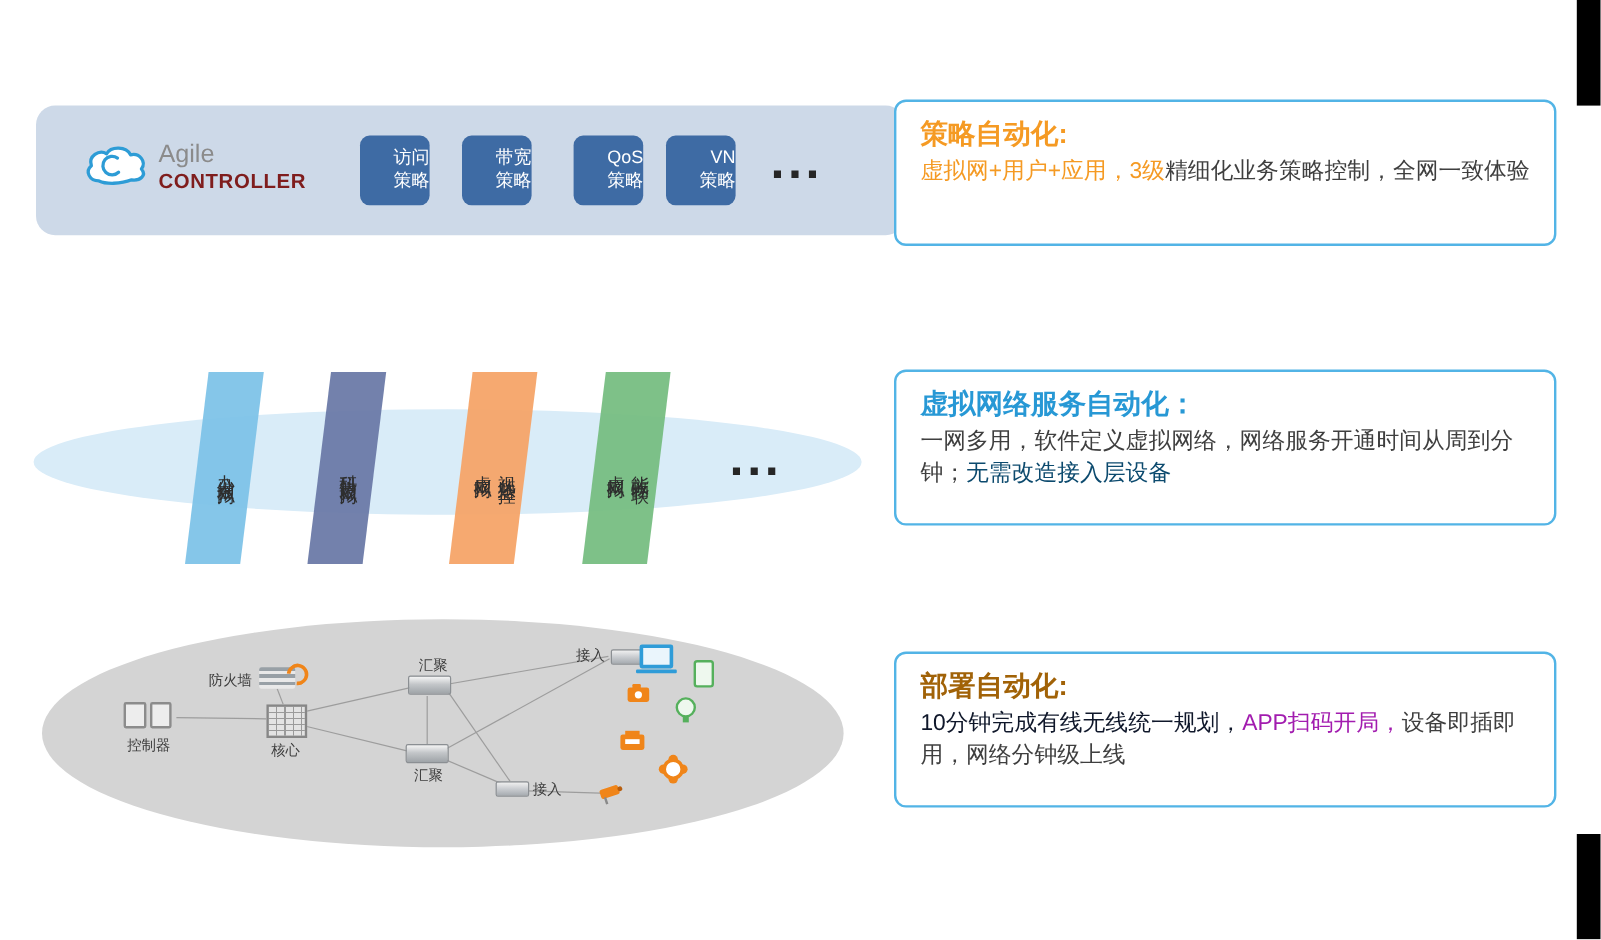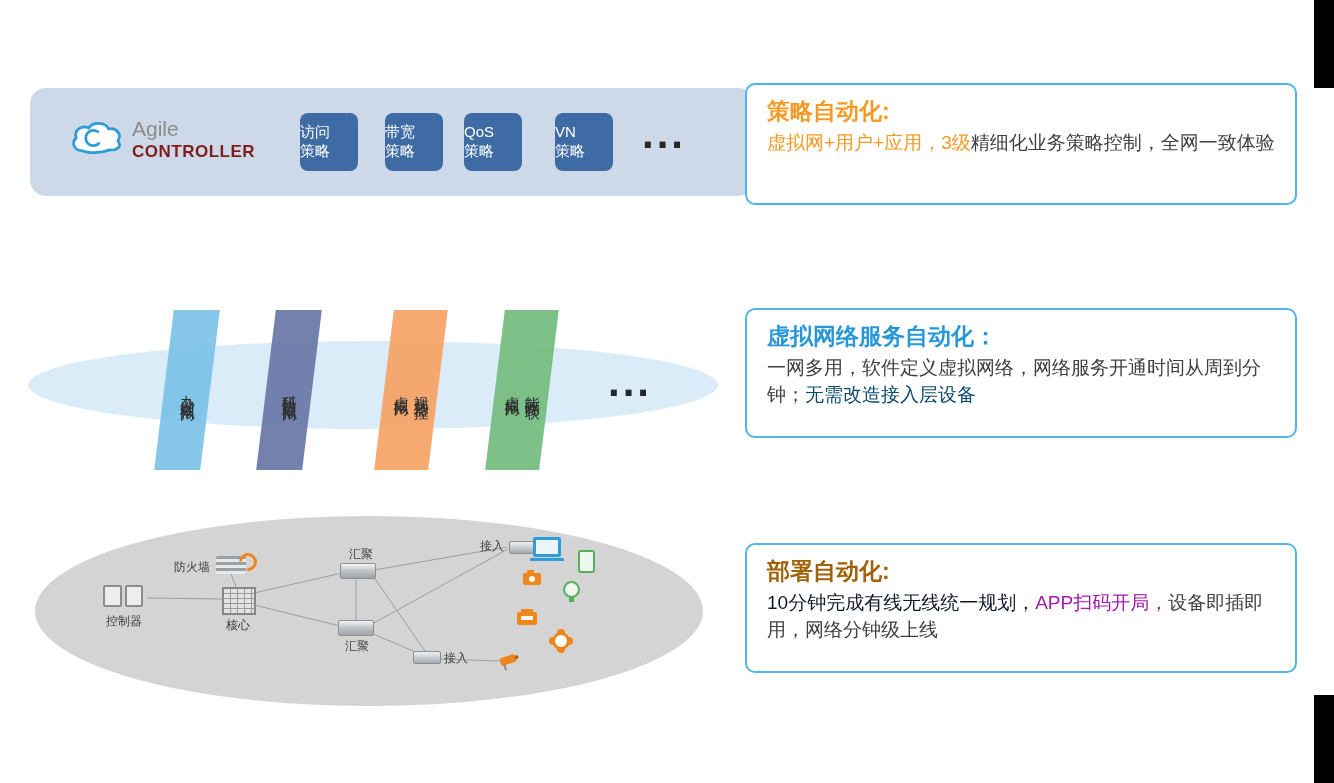--- a/index.html
+++ b/index.html
@@ -12,21 +12,21 @@
   .artifact-bottom { left:1314px; top:695px; width:20px; height:88px; }
 
   
   .banner { position:absolute; left:30px; top:88px; width:724px; height:108px; border-radius:16px; }
   .cloud { position:absolute; left:38px; top:28px; width:58px; height:46px; }
   .brand { position:absolute; left:102px; top:28px; }
   .brand-top { font-size:21px; color:#8b8b8b; line-height:1.2; }
   .brand-bottom { font-size:17px; font-weight:700; color:#7f1d1d; letter-spacing:.5px; line-height:1.3; }
   .tile {
     position:absolute; top:25px; width:58px; height:58px; border-radius:8px; color:#fff;
-    display:flex; flex-direction:column; align-items:flex-start; justify-content:center;
+    display:flex; flex-direction:column; align-items:flex-end; justify-content:center;
     font-size:15px; line-height:1.25; text-align:center;
   }
   .banner-dots { position:absolute; left:612px; top:22px; font-size:42px; font-weight:700; color:#262626; letter-spacing:3px; }
 
   
   .vn-ellipse { position:absolute; left:28px; top:341px; width:690px; height:88px; border-radius:50%; }
   .plane { position:absolute; top:310px; height:160px; }
   .plane-bg { position:absolute; inset:0; transform:skewX(-7deg); opacity:.95; }
   .plane-label { position:absolute; inset:0; display:flex; align-items:center; justify-content:center; }
   .vtext { writing-mode:vertical-rl; text-orientation:upright; font-size:15px; color:#2e2e2e; letter-spacing:3px; line-height:1.35; }
@@ -93,21 +93,21 @@
     </div>
 
     <div class="tile" style="left: 270px; background-color: rgb(62, 107, 164);">
       <span>访问</span>
       <span>策略</span>
     </div>
     <div class="tile" style="left: 355px; background-color: rgb(62, 107, 164);">
       <span>带宽</span>
       <span>策略</span>
     </div>
-    <div class="tile" style="left: 434px; background-color: rgb(62, 107, 164);">
+    <div class="tile" style="left: 448px; background-color: rgb(62, 107, 164);">
       <span>QoS</span>
       <span>策略</span>
     </div>
     <div class="tile" style="left: 525px; background-color: rgb(62, 107, 164);">
       <span>VN</span>
       <span>策略</span>
     </div>
     <div class="banner-dots">...</div>
   </div>
 

